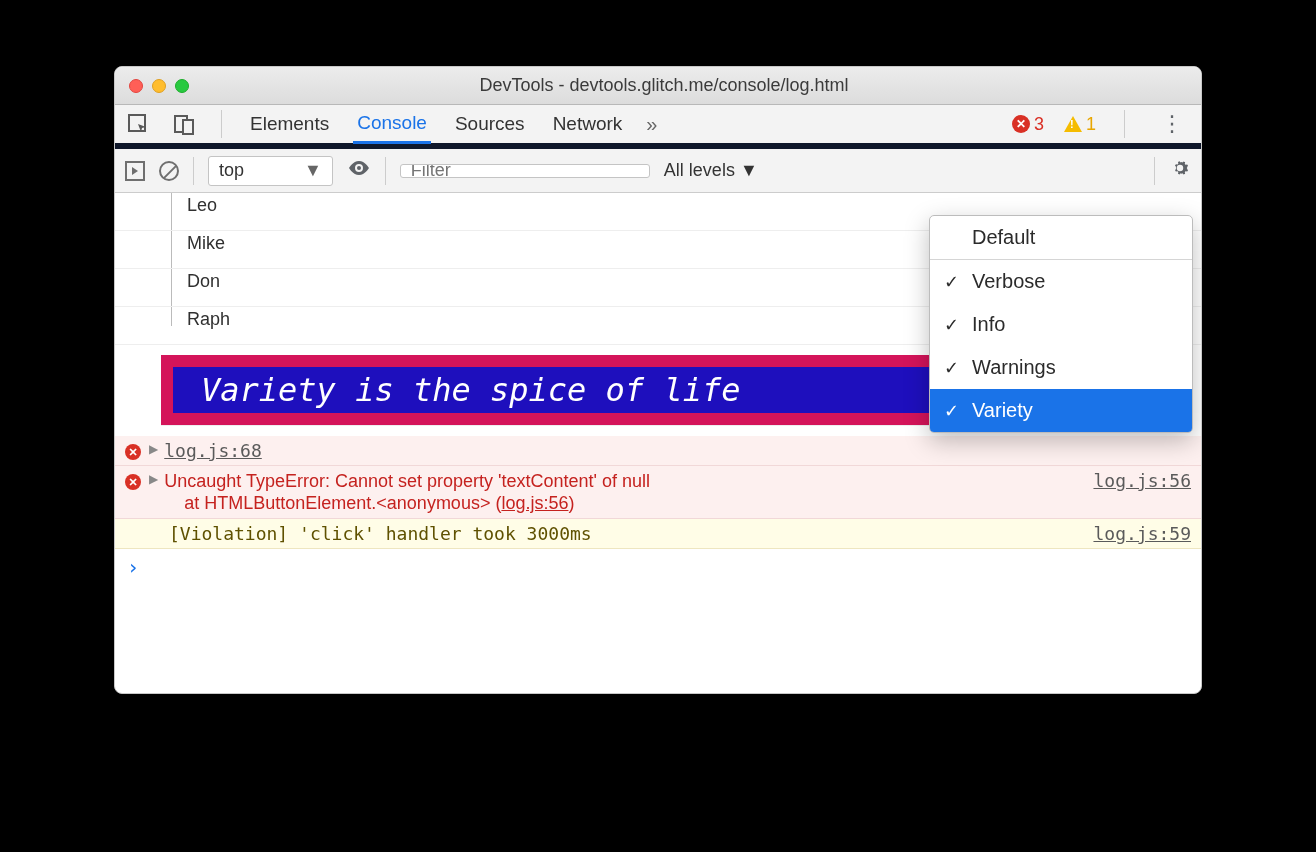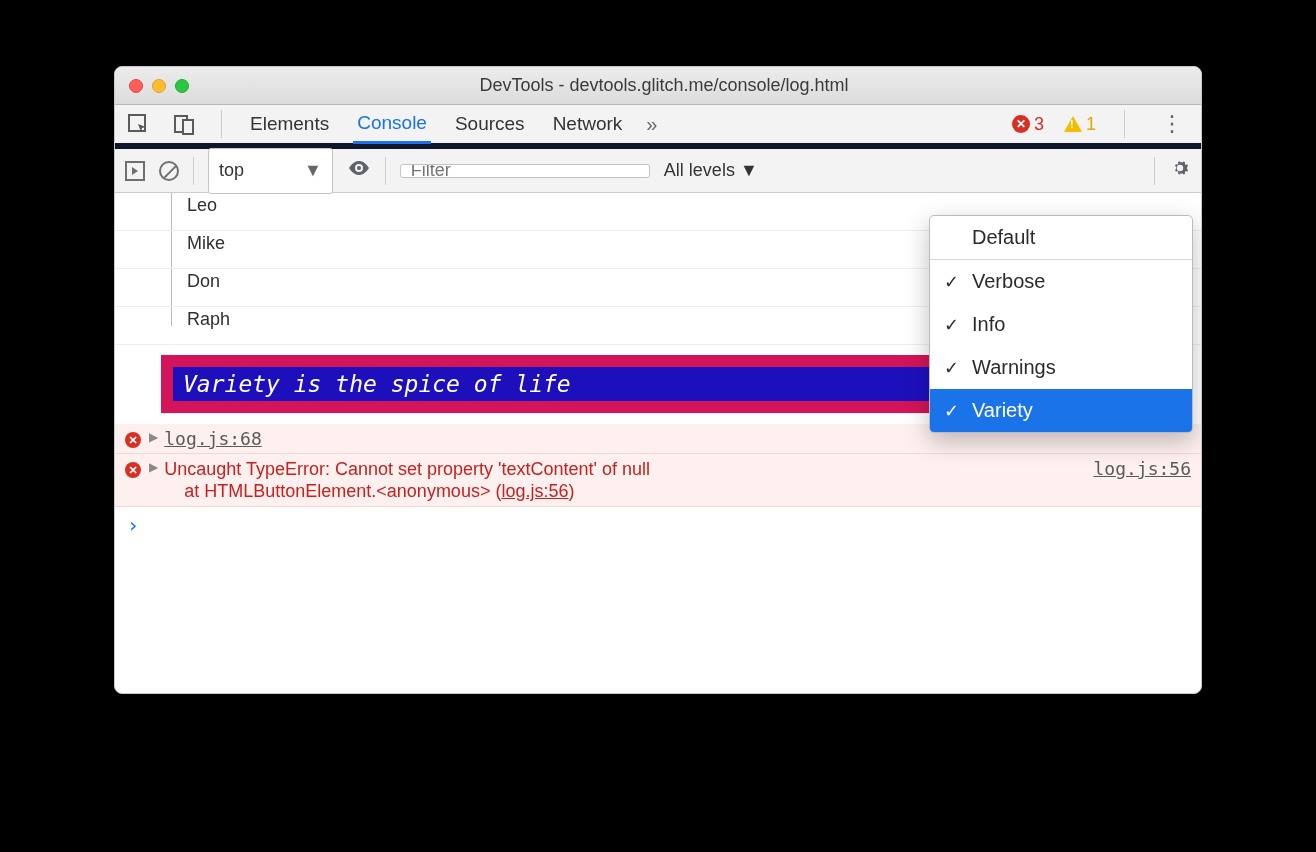--- a/index.html
+++ b/index.html
@@ -23,32 +23,32 @@
   .badge-warn{color:#e8a600;}
   .errcircle{width:18px;height:18px;border-radius:50%;background:#d93025;color:#fff;font-size:12px;display:flex;align-items:center;justify-content:center;font-weight:bold;}
   .warntri{width:0;height:0;border-left:9px solid transparent;border-right:9px solid transparent;border-bottom:16px solid #f5bc00;position:relative;}
   .warntri::after{content:"!";position:absolute;left:-3px;top:2px;font-size:11px;color:#fff;font-weight:bold;}
   .kebab{font-size:22px;color:#5f6368;padding:0 8px;}
   .subbar{height:44px;background:#f3f3f3;border-bottom:1px solid #ccc;display:flex;align-items:center;padding:0 10px;gap:14px;}
   .playbox{width:20px;height:20px;border:2px solid #6f6f6f;display:flex;align-items:center;justify-content:center;}
   .playbox::after{content:"";border-left:6px solid #6f6f6f;border-top:4px solid transparent;border-bottom:4px solid transparent;}
   .nosym{width:20px;height:20px;border:2px solid #6f6f6f;border-radius:50%;position:relative;}
   .nosym::after{content:"";position:absolute;width:2px;height:18px;background:#6f6f6f;transform:rotate(45deg);left:8px;top:0;}
-  .ctxsel{border:1px solid #c4c4c4;background:#fff;height:46px;padding:0 10px;font-size:18px;color:#333;display:flex;align-items:center;gap:60px;border-radius:3px;}
+  .ctxsel{border:1px solid #c4c4c4;background:#fff;height:30px;padding:0 10px;font-size:18px;color:#333;display:flex;align-items:center;gap:60px;border-radius:3px;}
   .ctxsel .caret{color:#666;}
   .eye{font-size:20px;color:#5f6368;}
   .filter{border:1px solid #c4c4c4;background:#fff;height:14px;padding:0 10px;font-size:18px;color:#9a9a9a;width:250px;border-radius:3px;}
   .levelsel{font-size:18px;color:#333;display:flex;align-items:center;gap:6px;}
   .gear{font-size:20px;color:#5f6368;}
   .console-body{font-family:Menlo,Monaco,Consolas,monospace;font-size:18px;position:relative;}
   .treerow{padding:2px 0 14px 72px;border-bottom:1px solid #eee;color:#303030;position:relative;}
   .treerow::before{content:"";position:absolute;left:56px;top:0;bottom:0;width:1px;background:#bbb;}
   .treerow.last::before{bottom:50%;}
   .styled{margin:10px 10px 10px 46px;background:#d4145a;padding:12px;border-bottom:1px solid #eee;}
-  .styled-inner{background:#1e0fbd;color:#fff;font-style:italic;font-size:23px;padding:4px 10px;font-family:Menlo,Monaco,monospace;white-space:nowrap;overflow:hidden;}
+  .styled-inner{background:#1e0fbd;color:#fff;font-style:italic;font-size:32px;padding:4px 28px;font-family:Menlo,Monaco,monospace;white-space:nowrap;overflow:hidden;}
   .row{display:flex;align-items:flex-start;padding:4px 10px;border-bottom:1px solid #f1d8d8;}
   .row.err{background:#fdf0ef;color:#c5221f;}
   .row.violation{background:#fffde7;color:#5f5100;}
   .row .erricon{width:16px;height:16px;border-radius:50%;background:#d93025;color:#fff;font-size:11px;display:flex;align-items:center;justify-content:center;font-weight:bold;margin-right:8px;margin-top:4px;flex-shrink:0;}
   .row .arrow{color:#888;margin-right:6px;margin-top:2px;font-size:12px;}
   .row .msg{flex:1;font-family:Menlo,Monaco,monospace;}
   .row .loc{color:#5a5a5a;text-decoration:underline;font-family:Menlo,Monaco,monospace;}
   .urltxt{text-decoration:underline;}
   .prompt{padding:6px 12px;color:#1a73e8;font-family:Menlo,Monaco,monospace;font-size:20px;}
   .dropdown{position:absolute;right:8px;top:148px;width:264px;background:#fff;border:1px solid #bcbcbc;border-radius:5px;box-shadow:0 8px 24px rgba(0,0,0,.25);overflow:hidden;z-index:50;}
@@ -148,20 +148,25 @@
     <div class="row err">
       <div class="erricon">✕</div>
       <div class="arrow">▶</div>
       <div class="msg">
         <span>Uncaught TypeError: Cannot set property 'textContent' of null</span><br>
         <span style="white-space:pre;">    at HTMLButtonElement.&lt;anonymous&gt; (</span><span class="urltxt">log.js:56</span><span>)</span>
       </div>
       <div class="loc">log.js:56</div>
     </div>
 
+    <div class="row violation" style="border-bottom:1px solid #eee6c0;">
+      <div style="width:24px;"></div>
+      <div class="msg" style="padding-left:20px;">[Violation] 'click' handler took 3000ms</div>
+      <div class="loc">log.js:59</div>
+    </div>
 
     <div class="prompt">›</div>
   </div>
 
   <div class="dropdown">
     <div class="dd-item sep">
       <span>Default</span>
     </div>
     <div class="dd-item">
       <span class="chk">✓</span>

